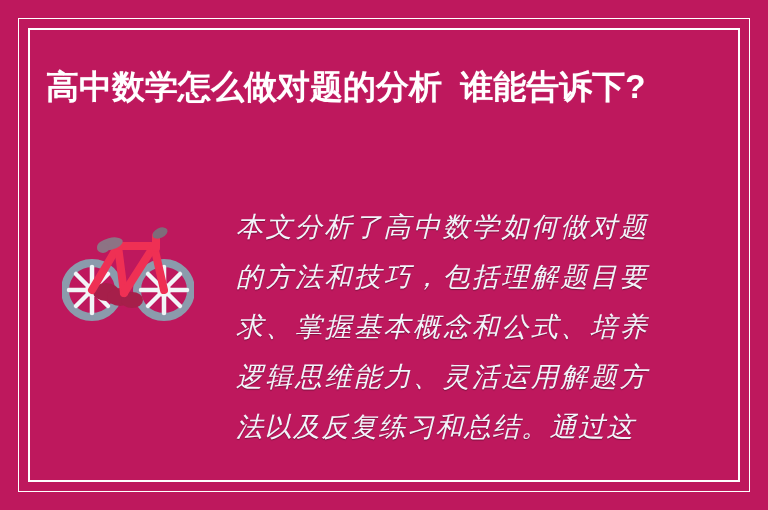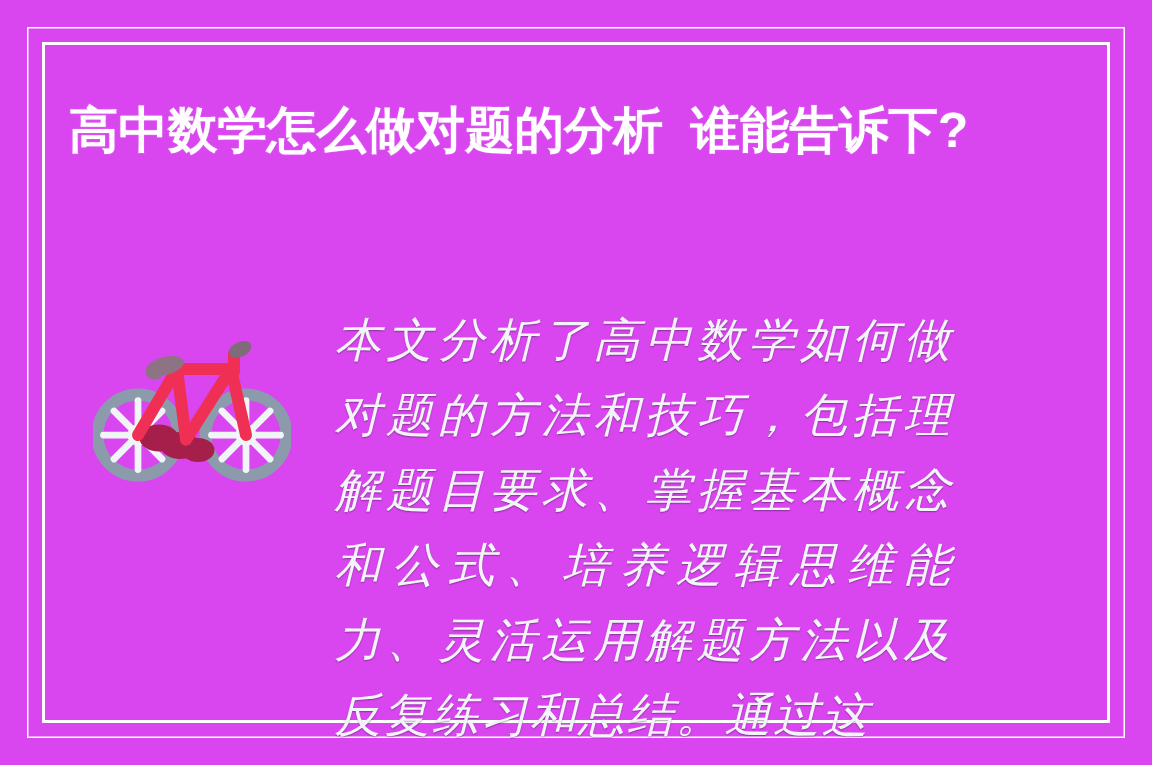--- a/index.html
+++ b/index.html
@@ -12,21 +12,21 @@
     height: 510px;
     background: #041a4a;
     font-family: "Liberation Sans", sans-serif;
     overflow: hidden;
   }
 
   .card {
     position: relative;
     width: 768px;
     height: 510px;
-    background: #d946ef;
+    background: #be185d;
     box-sizing: border-box;
     text-decoration: underline;
   }
 
   
   .border-outer {
     position: absolute;
     left: 18px;
     top: 18px;
     right: 18px;
@@ -79,26 +79,26 @@
     height: 110px;
   }
   .illustration svg {
     display: block;
     width: 132px;
     height: 110px;
   }
 
   .body-text {
     position: absolute;
-    left: 177px;
+    left: 190px;
     top: 6px;
     width: 412px;
     color: #f2f4fa;
     font-family: "Liberation Serif", "DejaVu Serif", serif;
-    font-size: 31px;
+    font-size: 27px;
     font-style: italic;
     font-weight: 400;
     line-height: 50px;
     letter-spacing: 1.5px;
     text-align: justify;
     text-justify: inter-character;
     text-shadow: 0 1px 1px rgba(0,0,0,0.35);
     word-break: break-all;
   }
 </style>

